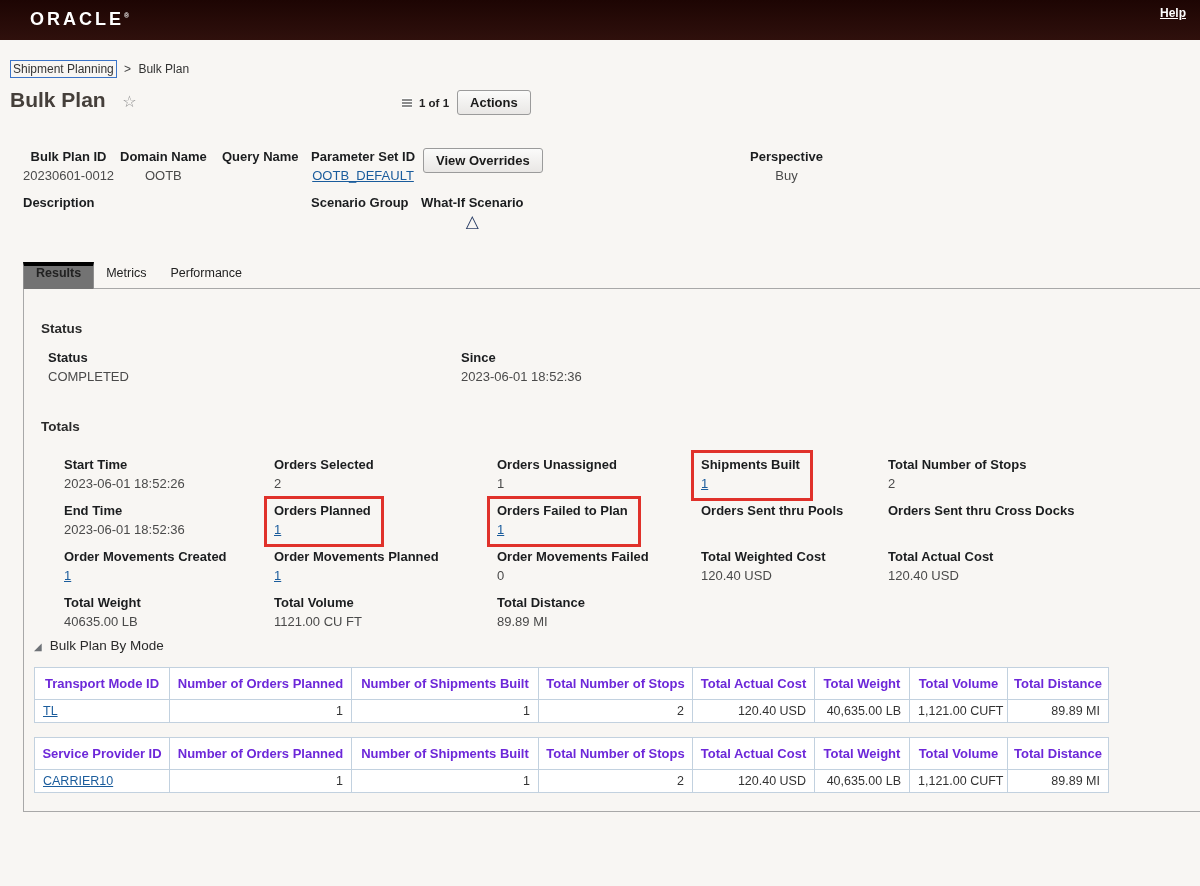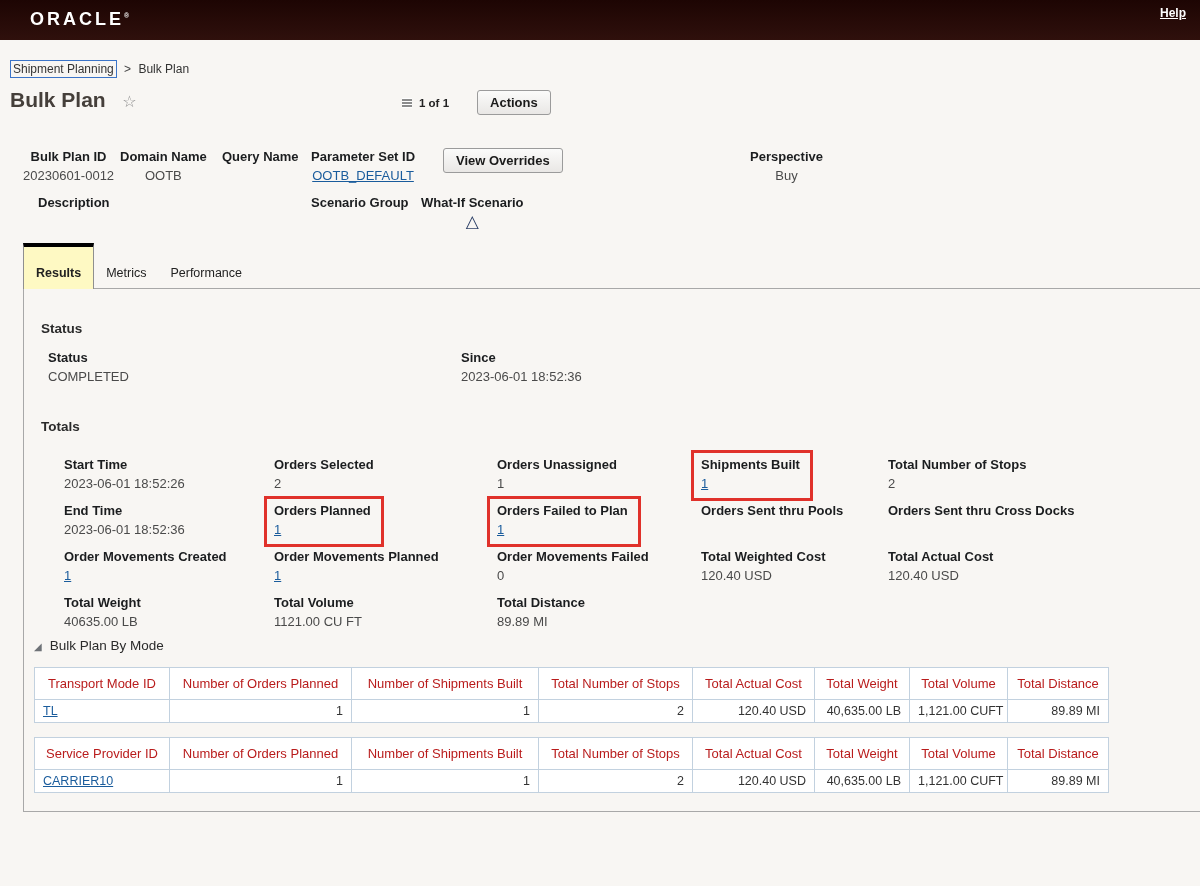--- a/index.html
+++ b/index.html
@@ -43,39 +43,39 @@
     width: 14px; height: 14px; background: #8c8c8c; display: inline-block;
     background-image: repeating-linear-gradient(#8c8c8c 0 2px, #ffffff 2px 3px);
     background-clip: content-box; padding: 2px; cursor: pointer;
   }
   .pager-text { font-size: 11.5px; font-weight: bold; color: #222; margin: 0 8px 0 5px; }
   .btn {
     font-family: "Liberation Sans", sans-serif;
     font-size: 13px; font-weight: bold; color: #1a1a1a;
     background: linear-gradient(#fbfbfa, #e9e7e5);
     border: 1px solid #9b9b9b; border-radius: 3px;
-    padding: 4px 12px; cursor: pointer; margin-left: 20px;
+    padding: 4px 12px; cursor: pointer;
   }
   
   .fields-block { position: relative; height: 95px; margin-top: 24px; font-size: 13px; }
   .fld { position: absolute; text-align: center; }
   .fld .lbl { font-weight: bold; color: #1b1d1f; line-height: 18px; white-space: nowrap; }
   .fld .val { color: #4a4a4a; line-height: 20px; min-height: 20px; white-space: nowrap; }
   a.link { color: #1a5c9c; text-decoration: underline; cursor: pointer; }
   .what-if-tri { font-size: 17px; color: #2c3f66; line-height: 20px; cursor: pointer; }
   
   .tabs { margin: 14px 0 0 23px; display: flex; align-items: flex-end; height: 31px; position: relative; z-index: 2; }
   .tab {
     font-size: 12.5px; padding: 7px 12px 8px; color: #222; cursor: pointer; white-space: nowrap;
   }
   .tab.active {
-    font-weight: bold; background: #fef9c3;
+    font-weight: bold; background: #737373;
     border-left: 1px solid #8f8f8f; border-right: 1px solid #8f8f8f;
     border-top: 4px solid #000;
-    padding-top: 19px; margin-bottom: -1px; padding-bottom: 9px;
+    padding-top: 0; margin-bottom: -1px; padding-bottom: 9px;
   }
   
   .panel {
     width: 1182px; margin-left: 23px; border: 1px solid #a8a8a8;
     background: #f8f6f3; padding-bottom: 18px; position: relative; z-index: 1;
   }
   .group-heading { font-size: 13.5px; font-weight: bold; color: #2b2b2b; margin: 32px 0 0 17px; }
   .status-row { display: flex; margin: 12px 0 0 24px; font-size: 13px; }
   .status-col1 { width: 413px; }
   .kv .lbl { font-weight: bold; color: #1b1d1f; line-height: 19px; }
@@ -99,21 +99,21 @@
   .cell-in .val { color: #4a4a4a; line-height: 19px; min-height: 19px; }
   
   .section-head { margin: 7px 0 0 10px; font-size: 13.5px; font-weight: normal; color: #2b2b2b; }
   .tri { color: #6e7277; font-size: 10px; margin-right: 8px; cursor: pointer; }
   table.grid {
     border-collapse: collapse; background: #fff;
     margin: 14px 0 0 10px; table-layout: fixed; width: 1074px;
   }
   table.grid th, table.grid td { border: 1px solid #c2d1df; }
   table.grid th {
-    font-size: 13px; font-weight: normal; color: #b91c1c;
+    font-size: 13px; font-weight: bold; color: #6d28d9;
     padding: 8px 6px; text-align: center; white-space: nowrap; overflow: hidden;
   }
   table.grid td { font-size: 12.5px; color: #333; padding: 4px 8px; white-space: nowrap; }
   td.num { text-align: right; }
   th.c1 { width: 135px; } th.c2 { width: 182px; } th.c3 { width: 187px; } th.c4 { width: 154px; }
   th.c5 { width: 122px; } th.c6 { width: 95px; }  th.c7 { width: 98px; }  th.c8 { width: 101px; }
 </style>
 </head>
 <body>
 
@@ -153,21 +153,21 @@
   </div>
   <div class="fld" style="left:311px; top:0;">
     <div class="lbl">Parameter Set ID</div>
     <div class="val"><a class="link">OOTB_DEFAULT</a></div>
   </div>
   <button class="btn" style="position:absolute; left:423px; top:0;">View Overrides</button>
   <div class="fld" style="left:750px; top:0;">
     <div class="lbl">Perspective</div>
     <div class="val">Buy</div>
   </div>
-  <div class="fld" style="left:38px; top:46px;">
+  <div class="fld" style="left:23px; top:46px;">
     <div class="lbl">Description</div>
     <div class="val"></div>
   </div>
   <div class="fld" style="left:311px; top:46px;">
     <div class="lbl">Scenario Group</div>
     <div class="val"></div>
   </div>
   <div class="fld" style="left:421px; top:46px;">
     <div class="lbl">What-If Scenario</div>
     <div class="val"><span class="what-if-tri">△</span></div>

